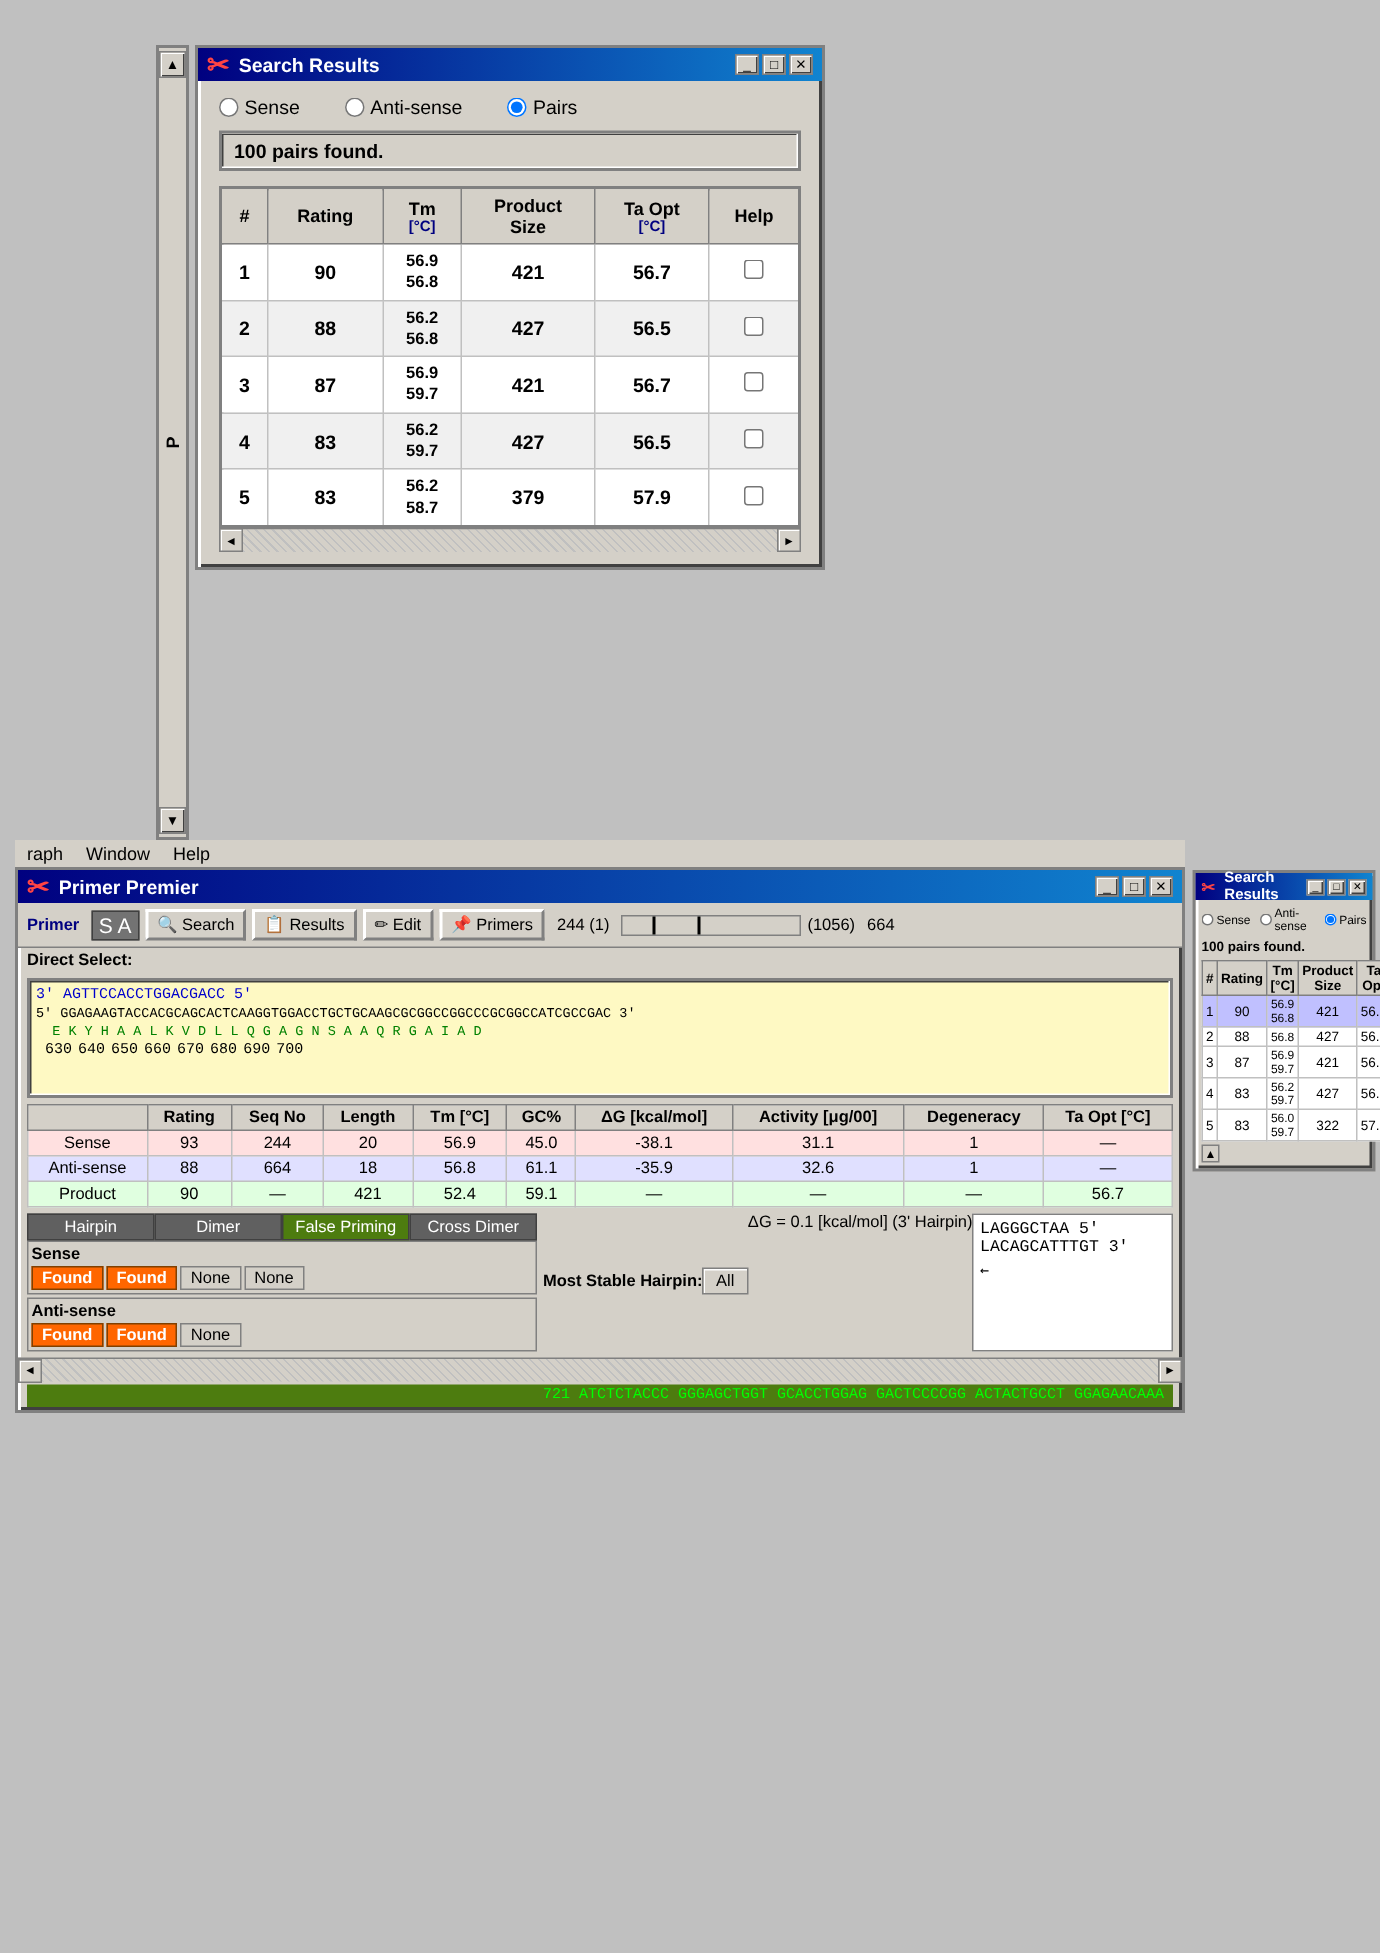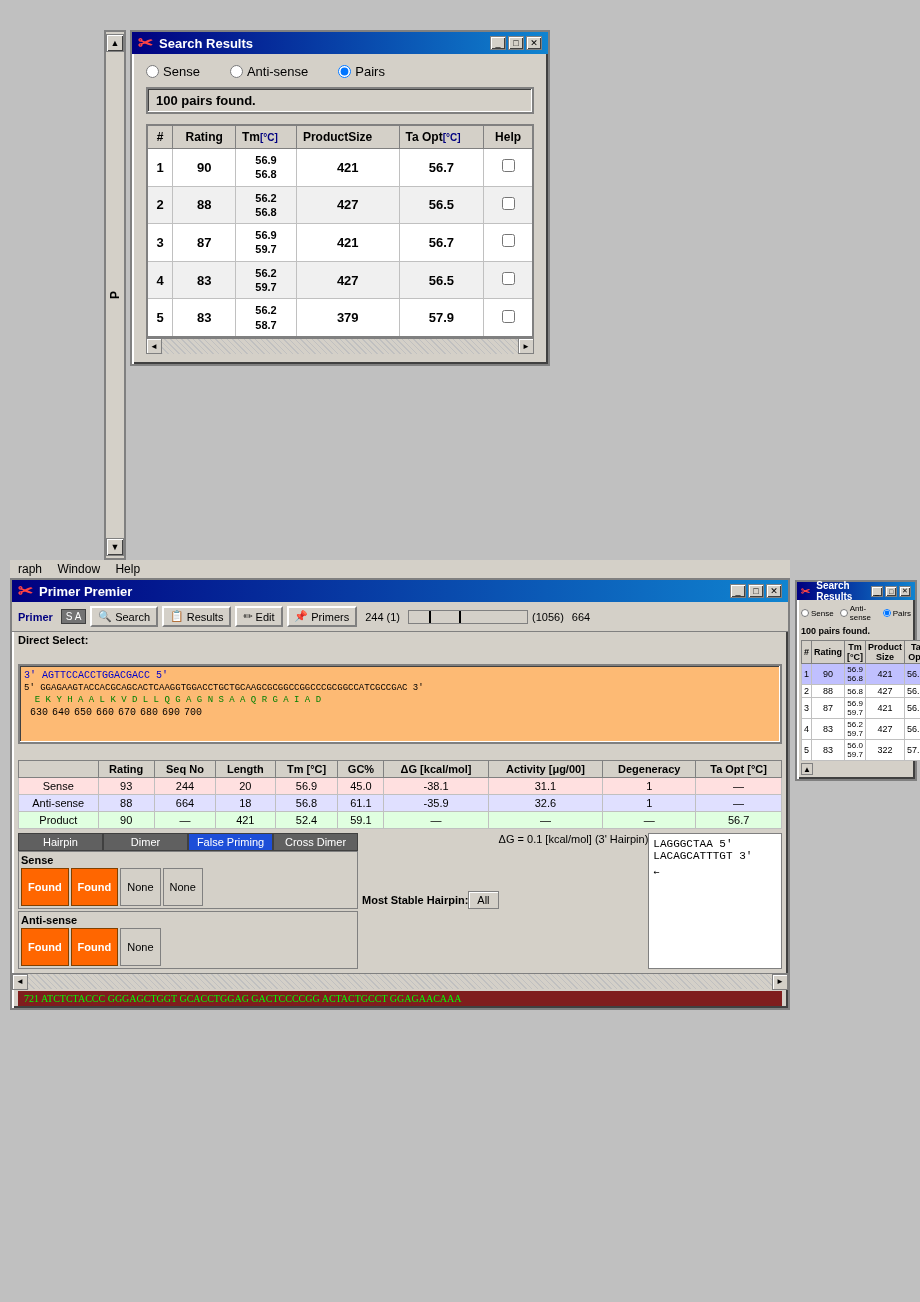--- a/index.html
+++ b/index.html
@@ -176,28 +176,28 @@
     .toolbar-section-label {
       font-size: 11px;
       font-weight: bold;
       margin-right: 4px;
       color: #000080;
     }
     .primer-section {
       background: #737373;
       color: white;
       padding: 1px 4px;
-      font-size: 10px;
+      font-size: 14px;
       border: 1px solid #404040;
     }
     .seq-viewer {
-      background: #fdba74;
+      background: #fef9c3;
       border: 2px solid #808080;
       box-shadow: -1px -1px 0 #fff inset, 1px 1px 0 #404040 inset;
-      margin: 16px 6px;
+      margin: 4px 6px;
       padding: 4px;
       font-family: 'Courier New', monospace;
       font-size: 10px;
       min-height: 80px;
       overflow: hidden;
     }
     .seq-ruler {
       display: flex;
       align-items: center;
       gap: 4px;
@@ -234,21 +234,21 @@
       padding: 2px 6px;
       font-size: 11px;
       border: 1px solid #404040;
       text-align: center;
       flex: 1;
     }
     .found-btn {
       background: #ff6600;
       color: white;
       border: 1px solid #804000;
-      padding: 12px 6px;
+      padding: 1px 6px;
       font-size: 11px;
       font-weight: bold;
       cursor: pointer;
     }
     .none-btn {
       background: #d4d0c8;
       color: #000;
       border: 1px solid #808080;
       padding: 1px 6px;
       font-size: 11px;
@@ -265,28 +265,29 @@
     }
     .all-btn {
       background: #d4d0c8;
       border: 1px solid #808080;
       box-shadow: 1px 1px 0 #fff inset;
       padding: 2px 8px;
       font-size: 11px;
       cursor: pointer;
     }
     .seq-bottom {
-      background: #7f1d1d;
+      background: #4d7c0f;
       color: #00ff00;
-      font-family: Liberation Serif, serif;
+      font-family: Liberation Mono, monospace;
       font-size: 10px;
       padding: 2px 6px;
       margin: 2px 6px;
       white-space: nowrap;
       overflow: hidden;
+      text-align: right;
     }
     .menubar {
       font-size: 12px;
       padding: 2px 8px;
       background: #d4d0c8;
       border-bottom: 1px solid #808080;
     }
     .menubar span { margin-right: 12px; cursor: pointer; }
 
     
@@ -348,21 +349,21 @@
       font-size: 11px;
       color: #ff4444;
     }
 
     .col-header-icon {
       font-size: 10px;
       color: #000080;
     }
     .th-inner {
       display: flex;
-      flex-direction: row;
+      flex-direction: column;
       align-items: center;
     }
 
     
     .table-container {
       position: relative;
       max-height: 320px;
       overflow: hidden;
     }
 
@@ -660,21 +661,21 @@
       </tr>
     </tbody>
   </table>
 
   <div style="display:flex; gap:4px; margin:4px 6px;">
 
     <div style="flex:0 0 340px;">
       <div style="display:flex;">
         <div class="hairpin-header-cell" style="flex:1; background:#606060;">Hairpin</div>
         <div class="hairpin-header-cell" style="flex:1; background:#606060;">Dimer</div>
-        <div class="hairpin-header-cell" style="flex:1; background:#1d4ed8;">False Priming</div>
+        <div class="hairpin-header-cell" style="flex:1; background:#4d7c0f;">False Priming</div>
         <div class="hairpin-header-cell" style="flex:1; background:#606060;">Cross Dimer</div>
       </div>
       <div style="background:#d4d0c8; border:1px solid #808080; padding:2px;">
         <div style="font-size:11px; font-weight:bold; margin-bottom:2px;">Sense</div>
         <div style="display:flex; gap:2px;">
           <button class="found-btn">Found</button>
           <button class="found-btn">Found</button>
           <button class="none-btn">None</button>
           <button class="none-btn">None</button>
         </div>

